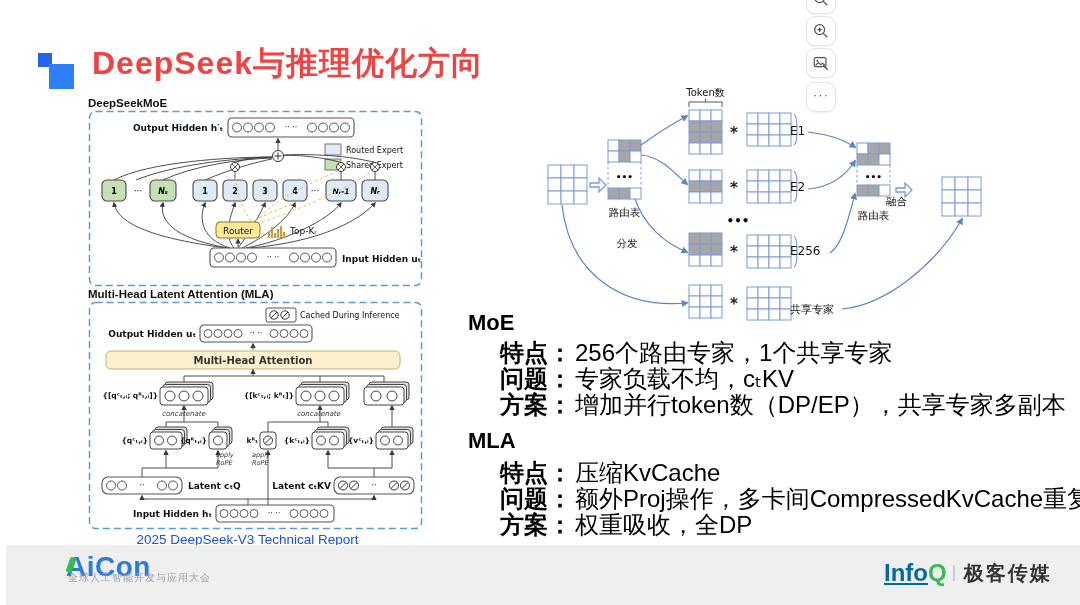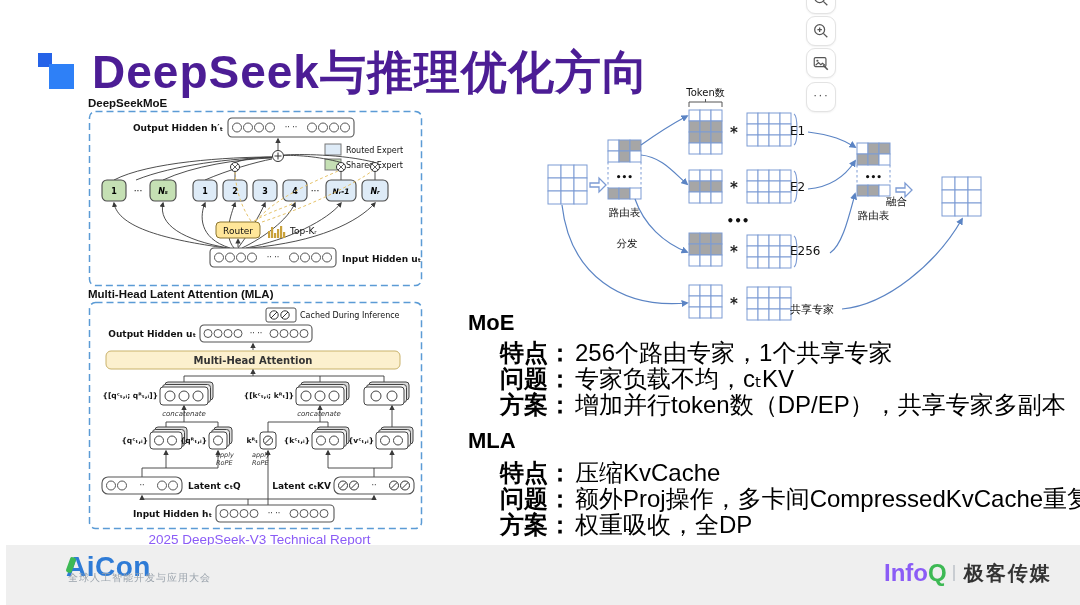--- a/index.html
+++ b/index.html
@@ -2,41 +2,41 @@
 <html><head>
 <meta charset="utf-8">
 <style>
   html,body{margin:0;padding:0;background:#fff;}
   .slide{position:relative;width:1080px;height:605px;background:#ffffff;overflow:hidden;
          font-family:"Liberation Sans","DejaVu Sans",sans-serif;color:#1a1a1a;}
   
   .title-logo{position:absolute;left:38px;top:53px;width:40px;height:38px;}
   .title-logo .sq-small{position:absolute;left:0;top:0;width:14px;height:14px;background:#2563e8;}
   .title-logo .sq-big{position:absolute;left:11px;top:11px;width:25px;height:25px;background:#2e80f7;}
-  .page-title{position:absolute;left:92px;top:42px;font-size:46px;font-weight:bold;color:#4c1d95;letter-spacing:1px;}
+  .page-title{position:absolute;left:92px;top:42px;font-size:32px;font-weight:bold;color:#ef4444;letter-spacing:1px;}
   
   .tool-btn{position:absolute;left:806px;width:28px;height:28px;background:#fff;border:1px solid #e3e3e3;
             border-radius:9px;box-shadow:0 1px 2px rgba(0,0,0,.06);display:flex;align-items:center;justify-content:center;cursor:pointer;}
   .tool-btn svg{display:block;}
   .more-dots{font-size:13px;color:#555;letter-spacing:1px;line-height:10px;margin-top:-4px;}
   
   .fig-label{position:absolute;font-size:11.5px;font-weight:bold;color:#111;}
-  .fig-caption{position:absolute;left:92px;top:532px;width:335px;text-align:center;font-size:13.5px;color:#8b5cf6;}
+  .fig-caption{position:absolute;left:80px;top:532px;width:335px;text-align:center;font-size:13.5px;color:#1d4ed8;}
   
   .sec-heading{position:absolute;font-size:22px;font-weight:bold;color:#000;}
   .sec-rows{position:absolute;display:flex;flex-direction:column;}
   .sec-row{display:flex;font-size:24px;line-height:26px;color:#000;white-space:nowrap;}
   .sec-label{font-weight:bold;margin-right:3px;}
   
   .footer{position:absolute;left:0;top:545px;width:1080px;height:60px;background:#efefef;margin-left:6px;}
   .aicon{position:absolute;left:60px;top:6px;font-size:28px;font-weight:bold;color:#2e7bd6;letter-spacing:.5px;}
   .aicon-accent{position:absolute;left:2px;top:6px;width:6px;height:16px;background:#3db954;transform:rotate(20deg);border-radius:2px;}
   .aicon-sub{position:absolute;left:62px;top:26px;font-size:10px;color:#9aa3ac;letter-spacing:1px;}
   .infoq{position:absolute;left:878px;top:14px;display:flex;align-items:center;}
-  .infoq-info{font-size:24px;font-weight:bold;color:#8b5cf6;}
+  .infoq-info{font-size:24px;font-weight:bold;color:#0369a1;text-decoration:underline;}
   .infoq-q{font-size:24px;font-weight:bold;color:#3db954;}
   .infoq-div{width:2px;height:16px;background:#c9cdd2;margin:0 9px 0 6px;}
   .infoq-media{font-size:20px;color:#333;font-weight:bold;letter-spacing:2px;}
   svg text{font-family:"DejaVu Sans","Liberation Sans",sans-serif;}
 </style>
 </head>
 <body>
 
 <div class="slide">
 

